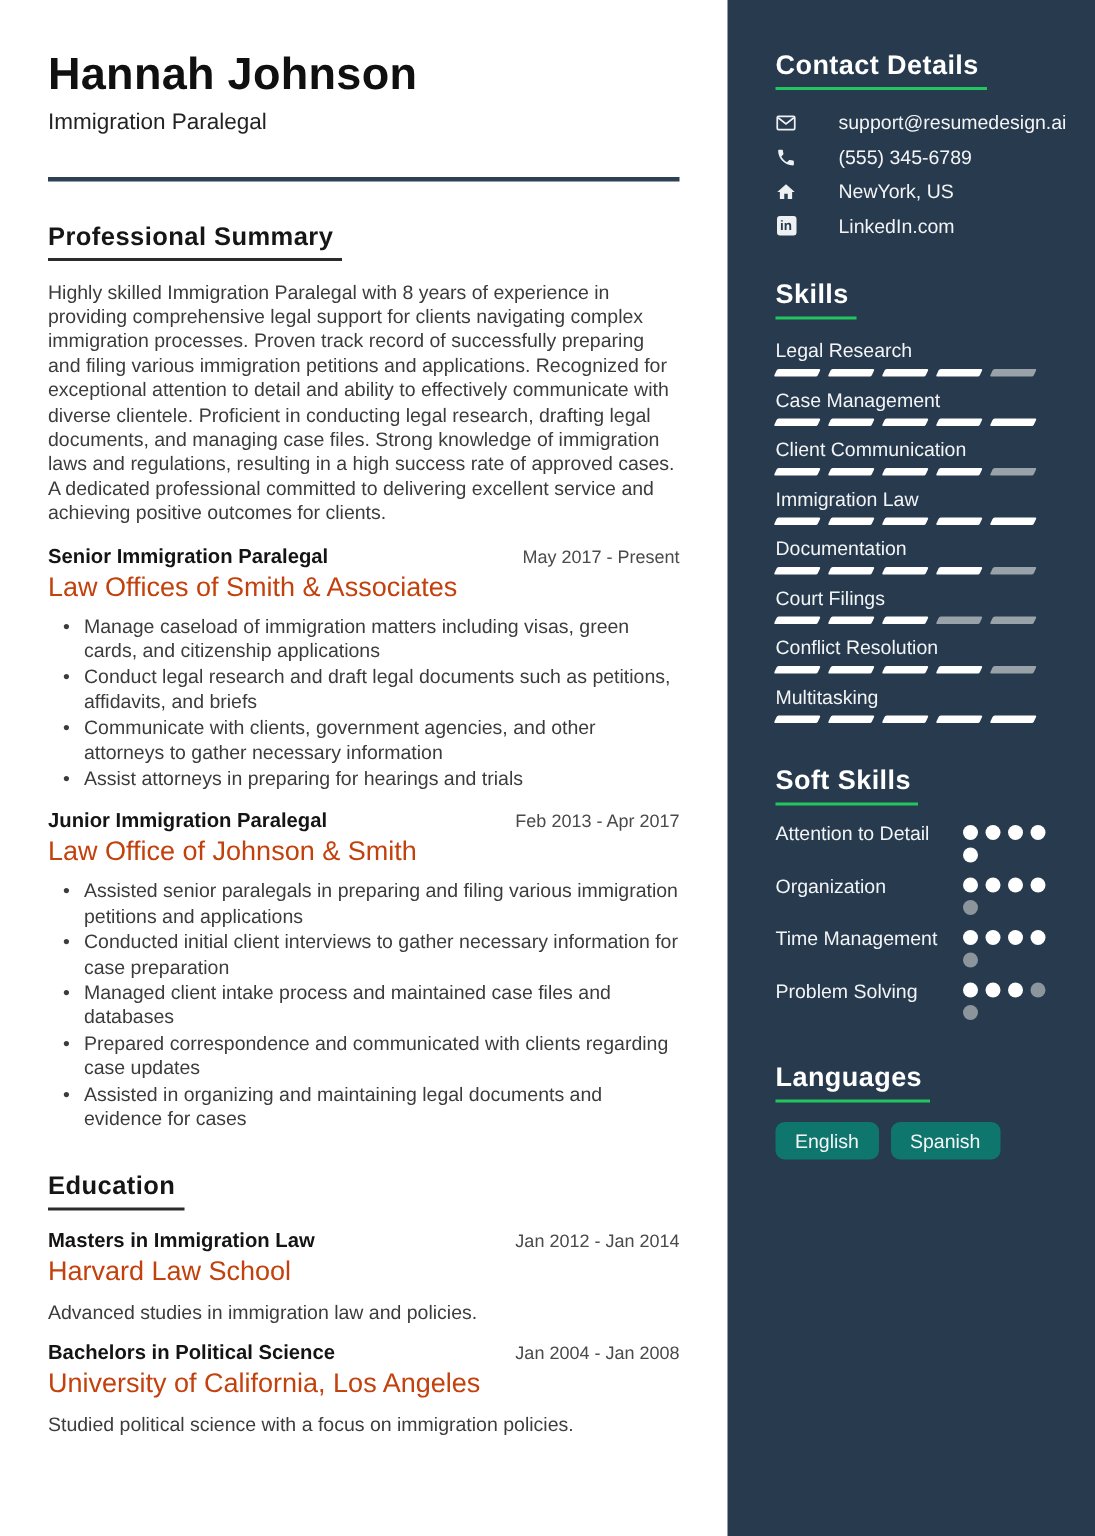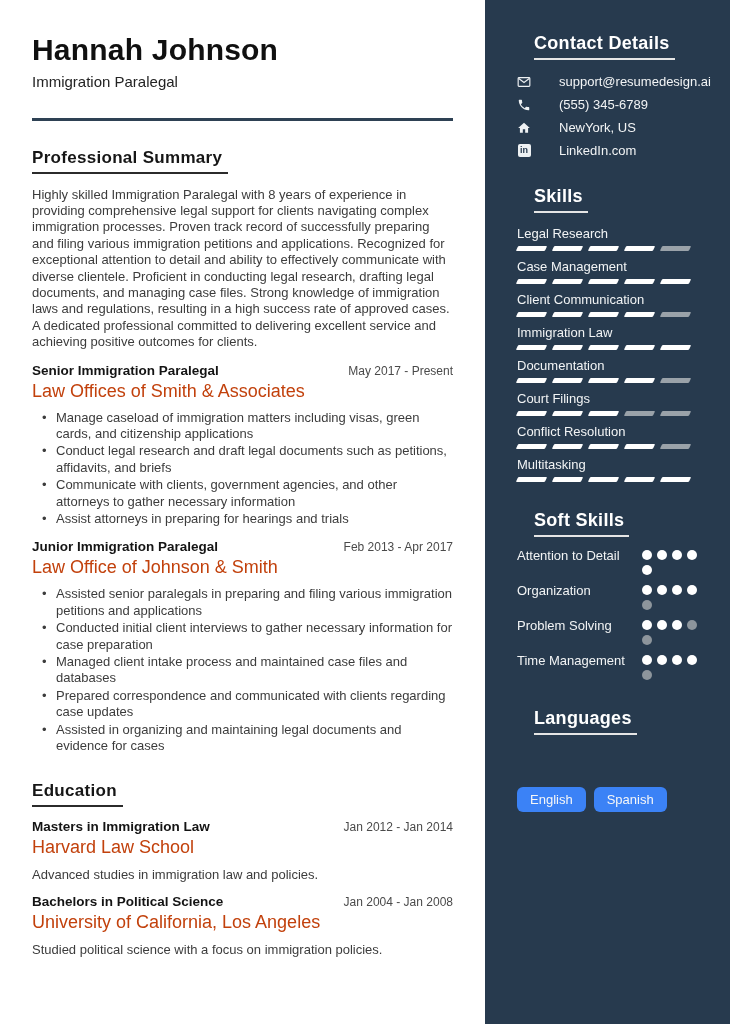--- a/index.html
+++ b/index.html
@@ -24,21 +24,21 @@
   .entry-date { font-size:12px; color:#4a4a4a; white-space:nowrap; }
   .entry-sub { margin-top:3px; font-size:18px; color:#c2410c; }
   ul.bullets { margin:8px 0 0; padding:0 0 0 24px; list-style:none; }
   ul.bullets li { position:relative; font-size:13px; line-height:16.4px; color:#3c3c3c; margin-bottom:1px; }
   ul.bullets li::before { content:"•"; position:absolute; left:-14px; color:#3c3c3c; }
   .edu-desc { margin-top:9px; font-size:13px; color:#3c3c3c; }
 
   
   .sidebar { width:245px; background:#273a4e; color:#ffffff; padding:33px 30px 0 32px; }
   h2.side { margin:0; font-size:18px; font-weight:bold; letter-spacing:.3px; }
-  h2.side .u { display:inline-block; border-bottom:2px solid #e5e5e5; padding:0 5px 4px 0;margin-left:17px; }
+  h2.side .u { display:inline-block; border-bottom:2px solid #22c55e; padding:0 5px 4px 0; }
   .side-sec { margin-top:28px; }
   .side-sec:first-child { margin-top:0; }
 
   .contact-list { margin-top:14px; }
   .contact-row { display:flex; align-items:center; gap:28px; margin-bottom:8px; font-size:13px; color:#f2f4f5; }
   .cicon { width:14px; height:14px; display:flex; align-items:center; justify-content:center; flex:0 0 14px; }
   .cicon svg { width:14px; height:14px; display:block; }
   .li-badge { width:13px; height:13px; background:#eef1f3; color:#273a4e; border-radius:2px; font-size:9px; font-weight:bold; display:flex; align-items:center; justify-content:center; line-height:1; }
 
   .skills-list { margin-top:13px; }
@@ -50,21 +50,21 @@
   .seg.filled { background:#ffffff; }
 
   .soft-list { margin-top:10px; }
   .soft-row { display:flex; justify-content:space-between; margin-top:7px; }
   .soft-label { width:118px; font-size:13px; line-height:17px; color:#f2f4f5; }
   .dots { width:58px; display:flex; flex-wrap:wrap; column-gap:5px; row-gap:5px; align-content:flex-start; padding-top:3px; }
   .dot { width:10px; height:10px; border-radius:50%; background:#8d959c; }
   .dot.filled { background:#ffffff; }
 
   .langs { display:flex; gap:8px; margin-top:13px; }
-  .pill { background:#3b82f6; border-radius:6px; padding:5px 13px; font-size:13px; color:#f5f6f7;margin-top:39px; }
+  .pill { background:#0f766e; border-radius:6px; padding:5px 13px; font-size:13px; color:#f5f6f7; }
 </style>
 </head>
 <body>
 
 <div class="page">
 
   <div class="left">
     <header>
       <h1 class="person-name">Hannah Johnson</h1>
       <div class="person-title">Immigration Paralegal</div>
@@ -273,36 +273,36 @@
             <div class="soft-label">Organization</div>
             <div class="dots">
               <span class="dot filled"></span>
               <span class="dot filled"></span>
               <span class="dot filled"></span>
               <span class="dot filled"></span>
               <span class="dot"></span>
             </div>
           </div>
           <div class="soft-row">
+            <div class="soft-label">Time Management</div>
+            <div class="dots">
+              <span class="dot filled"></span>
+              <span class="dot filled"></span>
+              <span class="dot filled"></span>
+              <span class="dot filled"></span>
+              <span class="dot"></span>
+            </div>
+          </div>
+          <div class="soft-row">
             <div class="soft-label">Problem Solving</div>
             <div class="dots">
               <span class="dot filled"></span>
               <span class="dot filled"></span>
               <span class="dot filled"></span>
               <span class="dot"></span>
-              <span class="dot"></span>
-            </div>
-          </div>
-          <div class="soft-row">
-            <div class="soft-label">Time Management</div>
-            <div class="dots">
-              <span class="dot filled"></span>
-              <span class="dot filled"></span>
-              <span class="dot filled"></span>
-              <span class="dot filled"></span>
               <span class="dot"></span>
             </div>
           </div>
         </div>
     </section>
 
     <section class="side-sec">
       <h2 class="side"><span class="u">Languages</span></h2>
       <div id="langs" class="langs">
           <span class="pill">English</span>

